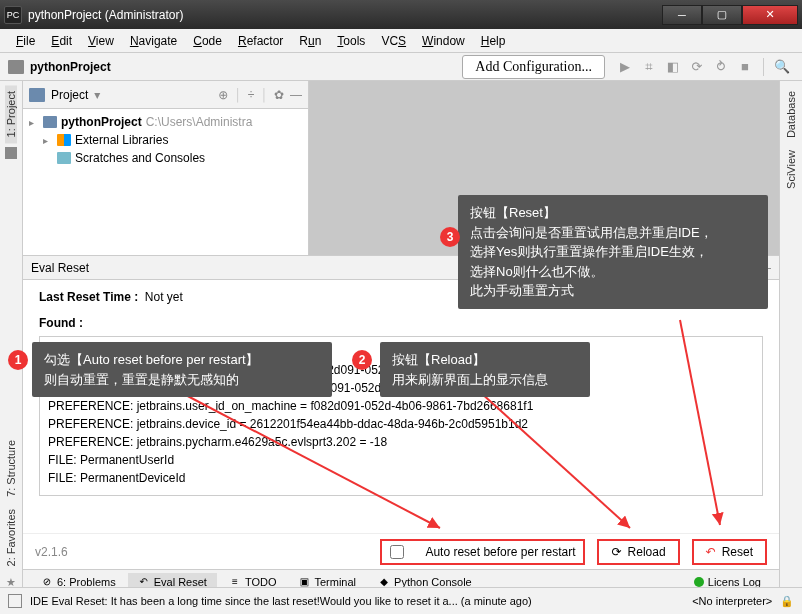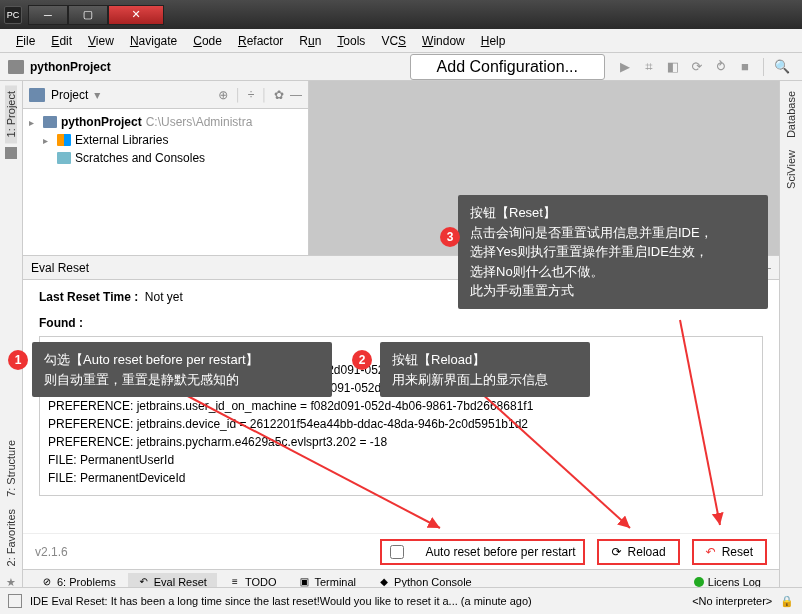--- a/index.html
+++ b/index.html
@@ -12,21 +12,21 @@
 .win-btn { width: 40px; height: 20px; background: linear-gradient(#5a5a5a, #3a3a3a); border: 1px solid #222; display: flex; align-items: center; justify-content: center; font-size: 11px; color: #fff; }
 .win-btn.close { width: 56px; background: linear-gradient(#d44, #a22); }
 
 .menubar { height: 24px; background: #f2f2f2; border-bottom: 1px solid #ccc; display: flex; align-items: center; padding: 0 8px; font-size: 12px; }
 .menu-item { padding: 2px 8px; cursor: pointer; }
 .menu-item u { text-decoration: underline; }
 
 .navbar { height: 28px; background: #f2f2f2; border-bottom: 1px solid #ccc; display: flex; align-items: center; padding: 0 8px; font-size: 12px; }
 .nav-folder-icon { width: 16px; height: 14px; background: #888; border-radius: 1px; margin-right: 6px; }
 .nav-spacer { flex: 1; }
-.add-config-btn { background: #fff; border: 1px solid #aaa; border-radius: 3px; padding: 3px 26px; font-size: 16px; margin-right: 8px; cursor: pointer; }
+.add-config-btn { background: #fff; border: 1px solid #aaa; border-radius: 3px; padding: 3px 12px; font-size: 14px; margin-right: 8px; cursor: pointer; font-family: Liberation Serif, serif; }
 .nav-icon { width: 20px; height: 20px; display: flex; align-items: center; justify-content: center; color: #999; font-size: 13px; margin: 0 2px; }
 
 .main-area { position: absolute; top: 81px; left: 0; right: 0; bottom: 21px; display: flex; }
 .left-rail { width: 23px; background: #f2f2f2; border-right: 1px solid #ccc; display: flex; flex-direction: column; align-items: center; padding-top: 4px; font-size: 11px; }
 .rail-label { writing-mode: vertical-rl; transform: rotate(180deg); padding: 6px 0; color: #333; }
 .rail-label.active { background: #ddd; }
 .rail-sq { width: 12px; height: 12px; background: #888; margin: 4px 0; }
 .right-rail { width: 23px; background: #f2f2f2; border-left: 1px solid #ccc; display: flex; flex-direction: column; align-items: center; padding-top: 4px; font-size: 11px; }
 .right-rail .rail-label { writing-mode: vertical-rl; }
 
@@ -75,20 +75,21 @@
 
 .annotation { position: absolute; background: #555; color: #fff; font-size: 13px; padding: 8px 12px; border-radius: 2px; line-height: 1.5; z-index: 100; }
 .anno-badge { position: absolute; width: 20px; height: 20px; background: #e33; color: #fff; border-radius: 50%; display: flex; align-items: center; justify-content: center; font-size: 12px; font-weight: bold; z-index: 101; }
 .anno-arrow { position: absolute; z-index: 99; pointer-events: none; }
 </style>
 </head>
 <body>
 
 <div class="titlebar">
   <div class="titlebar-icon">PC</div>
+  <div class="titlebar-text">pythonProject (Administrator)</div>
   <div class="win-btns">
     <div class="win-btn">─</div>
     <div class="win-btn">▢</div>
     <div class="win-btn close">✕</div>
   </div>
 </div>
 
 <div class="menubar">
   <span class="menu-item"><u>F</u>ile</span>
   <span class="menu-item"><u>E</u>dit</span>

